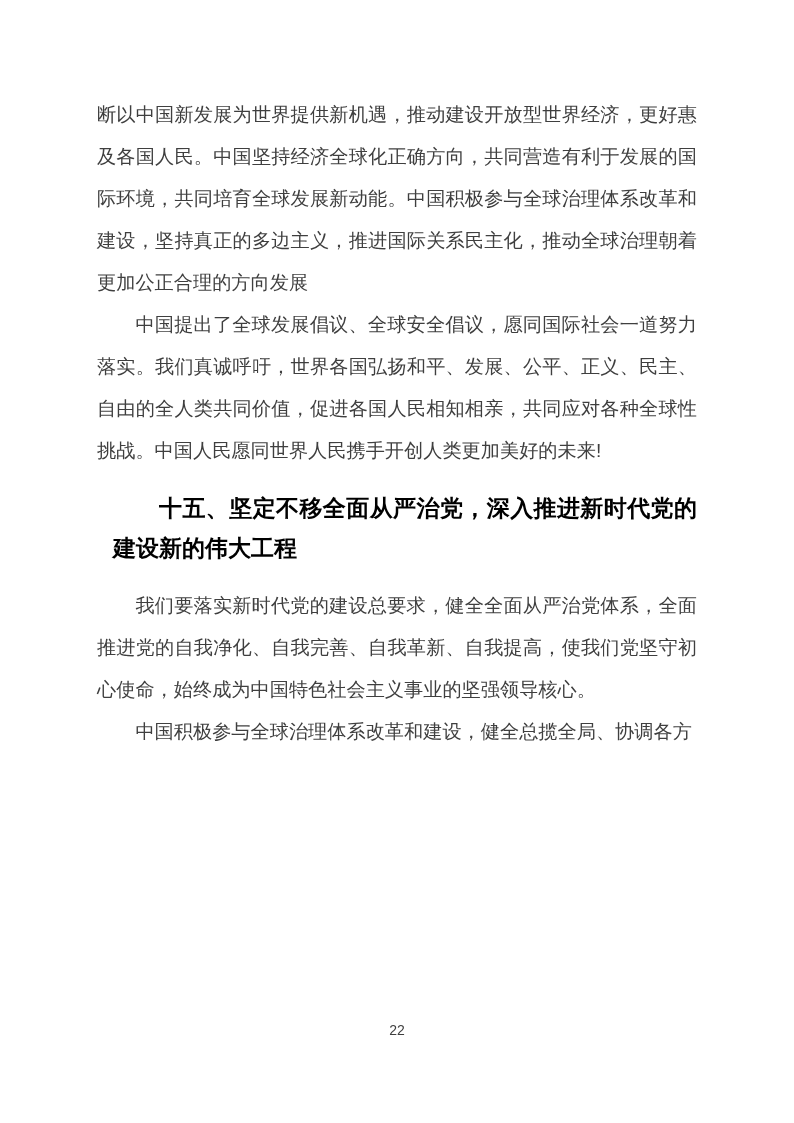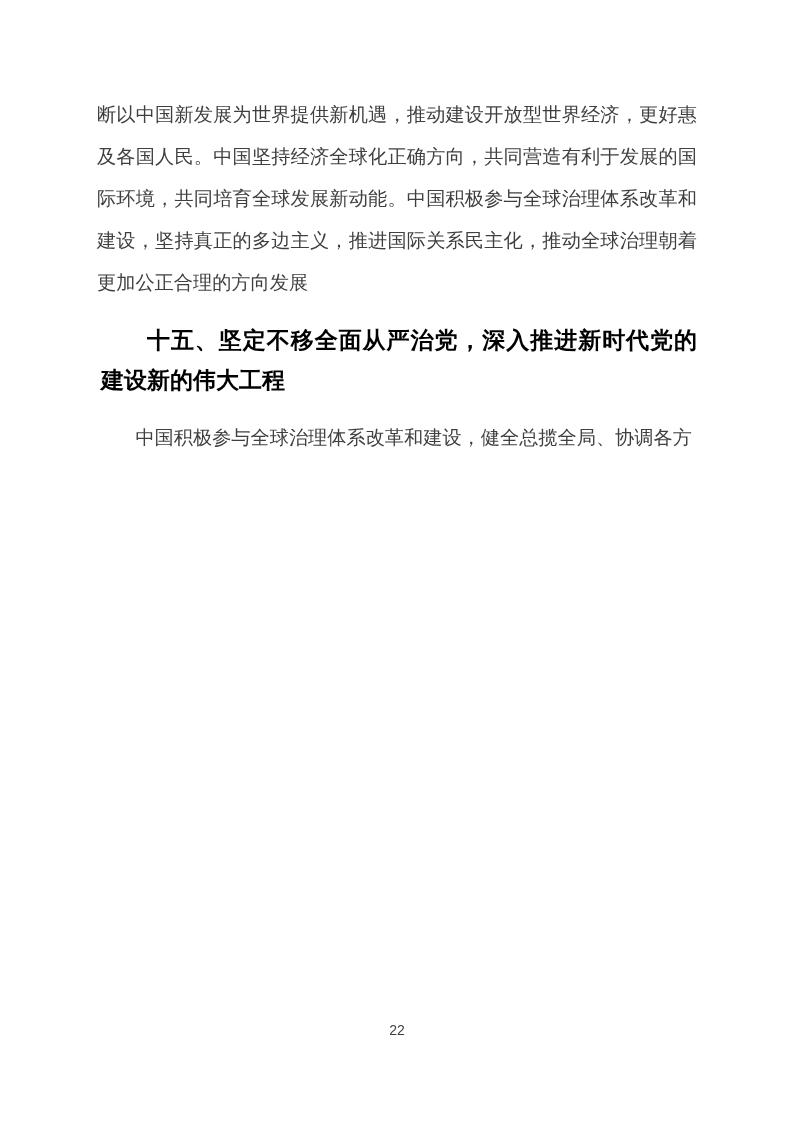--- a/index.html
+++ b/index.html
@@ -29,21 +29,21 @@
     color: #3f3f3f;
     text-align: justify;
     text-justify: inter-character;
     text-indent: 2em;
     letter-spacing: 0;
   }
   .body-par.no-indent {
     text-indent: 0;
   }
   .section-heading {
-    margin: 16px 0 17px 4px;
+    margin: 16px 0 17px 16px;
     font-size: 23px;
     font-weight: bold;
     line-height: 40px;
     color: #000000;
     text-align: justify;
     text-justify: inter-character;
     text-indent: 2em;
   }
   .footer {
     position: absolute;
@@ -55,17 +55,19 @@
     line-height: 20px;
     color: #3f3f3f;
   }
 </style>
 </head>
 <body>
 
 <div class="page">
   <div class="content">
     <p class="body-par no-indent">断以中国新发展为世界提供新机遇，推动建设开放型世界经济，更好惠及各国人民。中国坚持经济全球化正确方向，共同营造有利于发展的国际环境，共同培育全球发展新动能。中国积极参与全球治理体系改革和建设，坚持真正的多边主义，推进国际关系民主化，推动全球治理朝着更加公正合理的方向发展</p>
+    <p class="body-par">中国提出了全球发展倡议、全球安全倡议，愿同国际社会一道努力落实。我们真诚呼吁，世界各国弘扬和平、发展、公平、正义、民主、自由的全人类共同价值，促进各国人民相知相亲，共同应对各种全球性挑战。中国人民愿同世界人民携手开创人类更加美好的未来!</p>
     <h2 class="section-heading">十五、坚定不移全面从严治党，深入推进新时代党的建设新的伟大工程</h2>
+    <p class="body-par">我们要落实新时代党的建设总要求，健全全面从严治党体系，全面推进党的自我净化、自我完善、自我革新、自我提高，使我们党坚守初心使命，始终成为中国特色社会主义事业的坚强领导核心。</p>
     <p class="body-par">中国积极参与全球治理体系改革和建设，健全总揽全局、协调各方</p>
   </div>
   <div class="footer">22</div>
 </div>
 
 </body></html>

